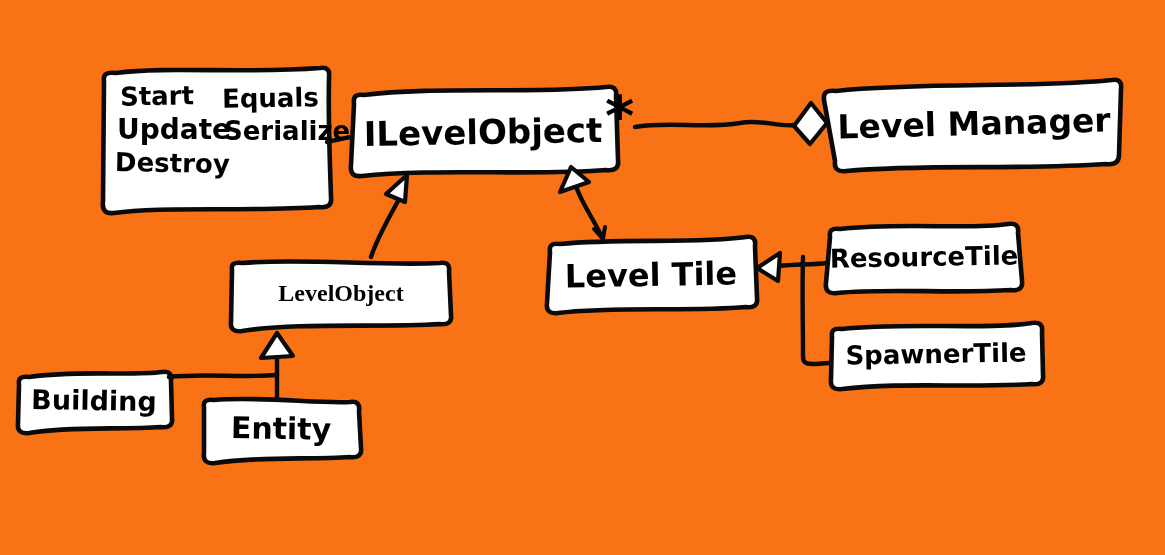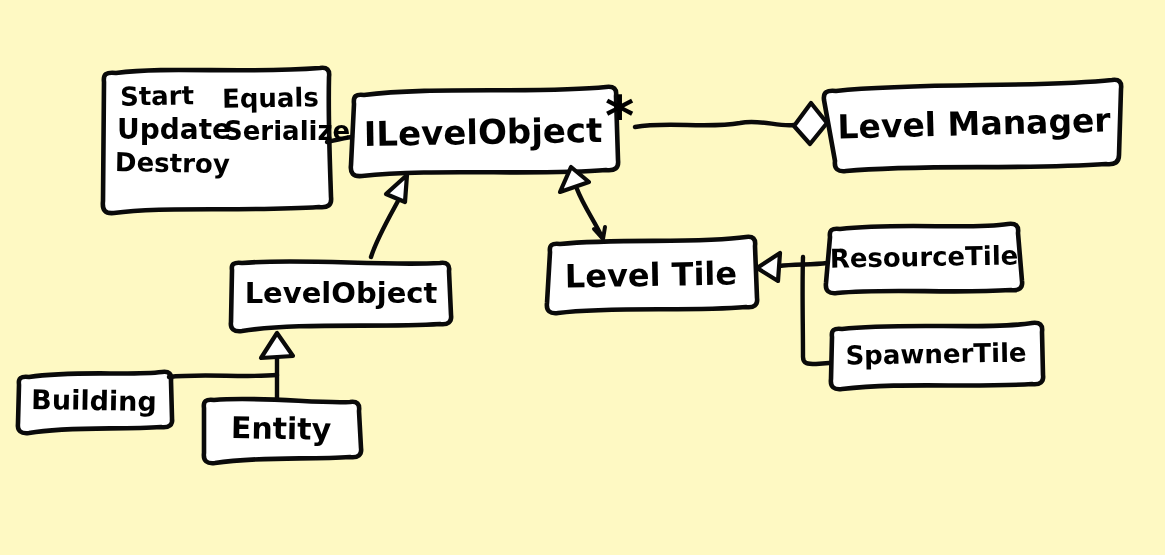--- a/index.html
+++ b/index.html
@@ -1,19 +1,19 @@
 <!DOCTYPE html>
 <html><head>
 <meta charset="utf-8">
 <style>
   html,body{margin:0;padding:0;background:#ffffff;}
   .canvas{
     position:relative;
     width:1165px;height:555px;
-    background:#fef9c3;
+    background:#f97316;
     overflow:hidden;
     font-family:"DejaVu Sans", sans-serif;
   }
   .strokes{position:absolute;left:0;top:0;}
   .label{
     position:absolute;
     font-family:"DejaVu Sans", sans-serif;
     font-weight:bold;
     color:#000;
     white-space:nowrap;
@@ -84,21 +84,21 @@
   <div class="label" style="left:117px;top:116px;font-size:28px;">Update</div>
   <div class="label" style="left:224px;top:118px;font-size:26px;">Serialize</div>
   <div class="label" style="left:115px;top:150px;font-size:26px;transform:rotate(1deg);">Destroy</div>
 
   <div class="label center" style="left:358px;top:100px;width:250px;height:64px;font-size:34px;transform:rotate(-1deg);">ILevelObject</div>
 
   <div class="label" style="left:605px;top:88px;font-size:56px;">*</div>
 
   <div class="label center" style="left:834px;top:90px;width:280px;height:66px;font-size:33px;transform:rotate(-1.5deg);">Level Manager</div>
 
-  <div class="label center" style="left:238px;top:266px;width:206px;height:54px;font-size:29px;">LevelObject</div>
+  <div class="label center" style="left:238px;top:266px;width:206px;height:54px;font-size:24px;font-family:Liberation Serif, serif;">LevelObject</div>
 
   <div class="label center" style="left:552px;top:246px;width:198px;height:58px;font-size:32px;transform:rotate(-1deg);">Level Tile</div>
 
   <div class="label center" style="left:832px;top:228px;width:184px;height:58px;font-size:26px;transform:rotate(-1deg);">ResourceTile</div>
 
   <div class="label center" style="left:836px;top:327px;width:200px;height:54px;font-size:26px;transform:rotate(-1deg);">SpawnerTile</div>
 
   <div class="label center" style="left:22px;top:374px;width:144px;height:52px;font-size:27px;transform:rotate(1deg);">Building</div>
 
   <div class="label center" style="left:208px;top:404px;width:146px;height:50px;font-size:30px;transform:rotate(1deg);">Entity</div>

